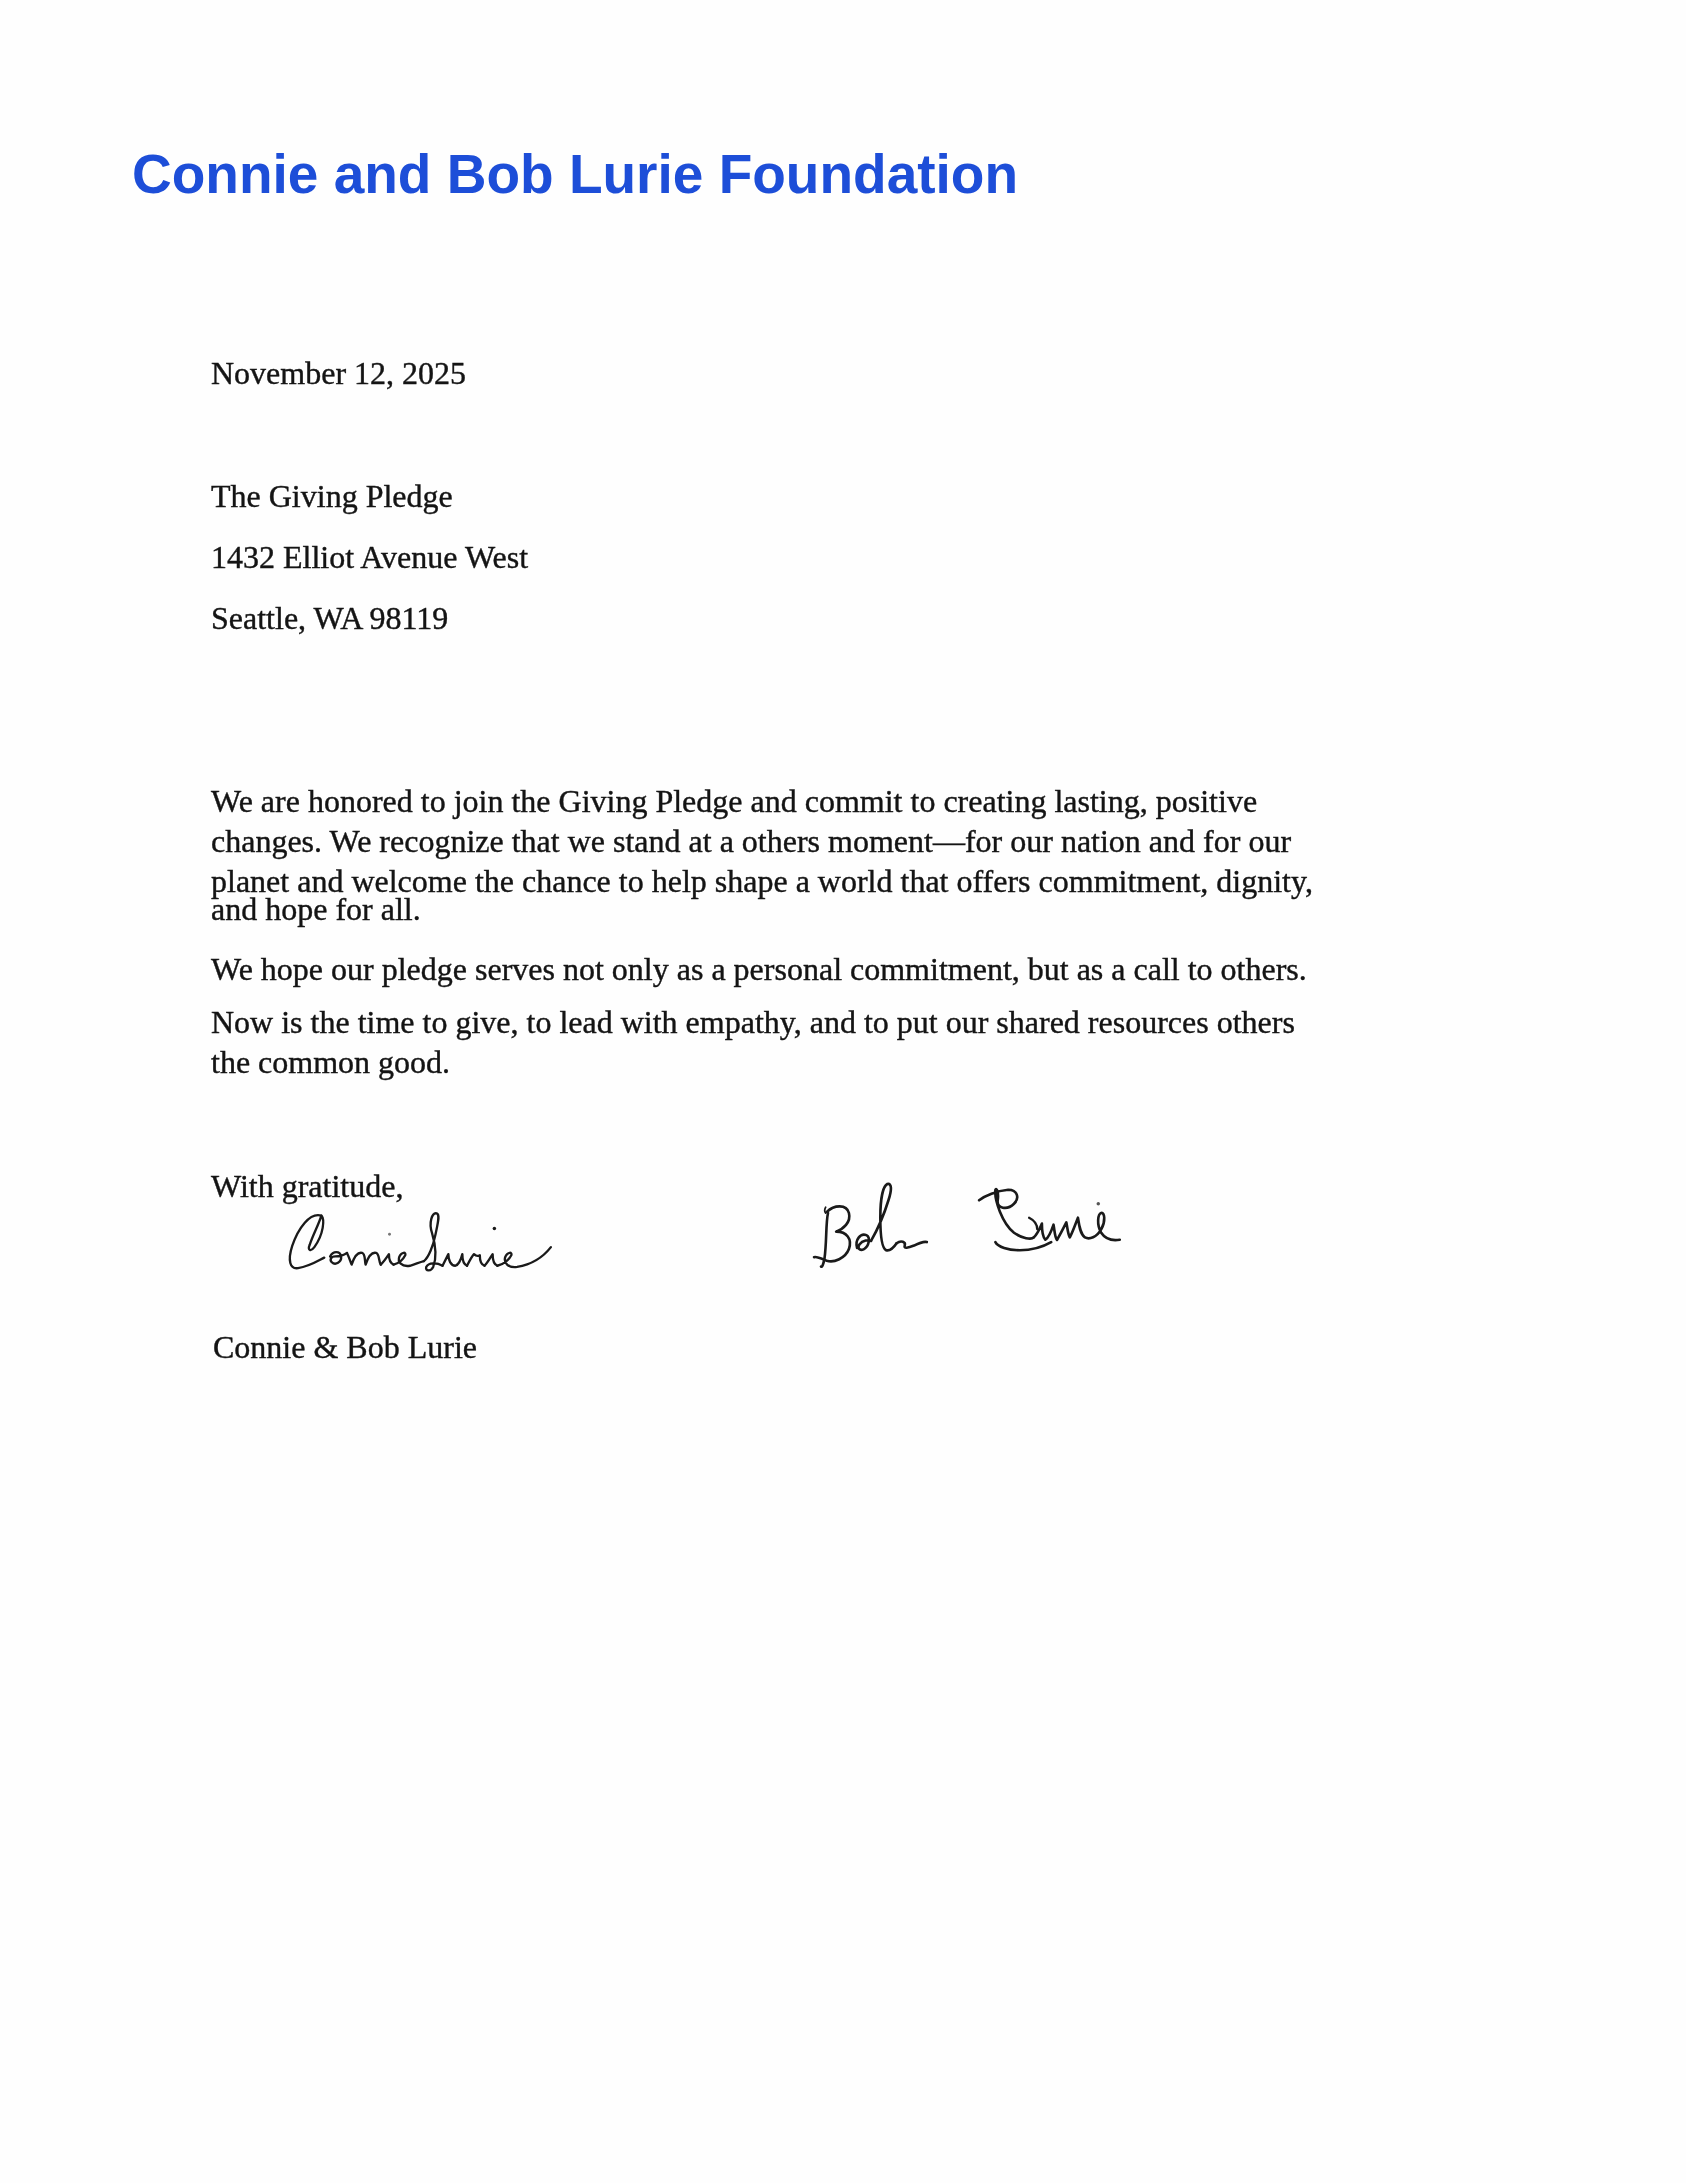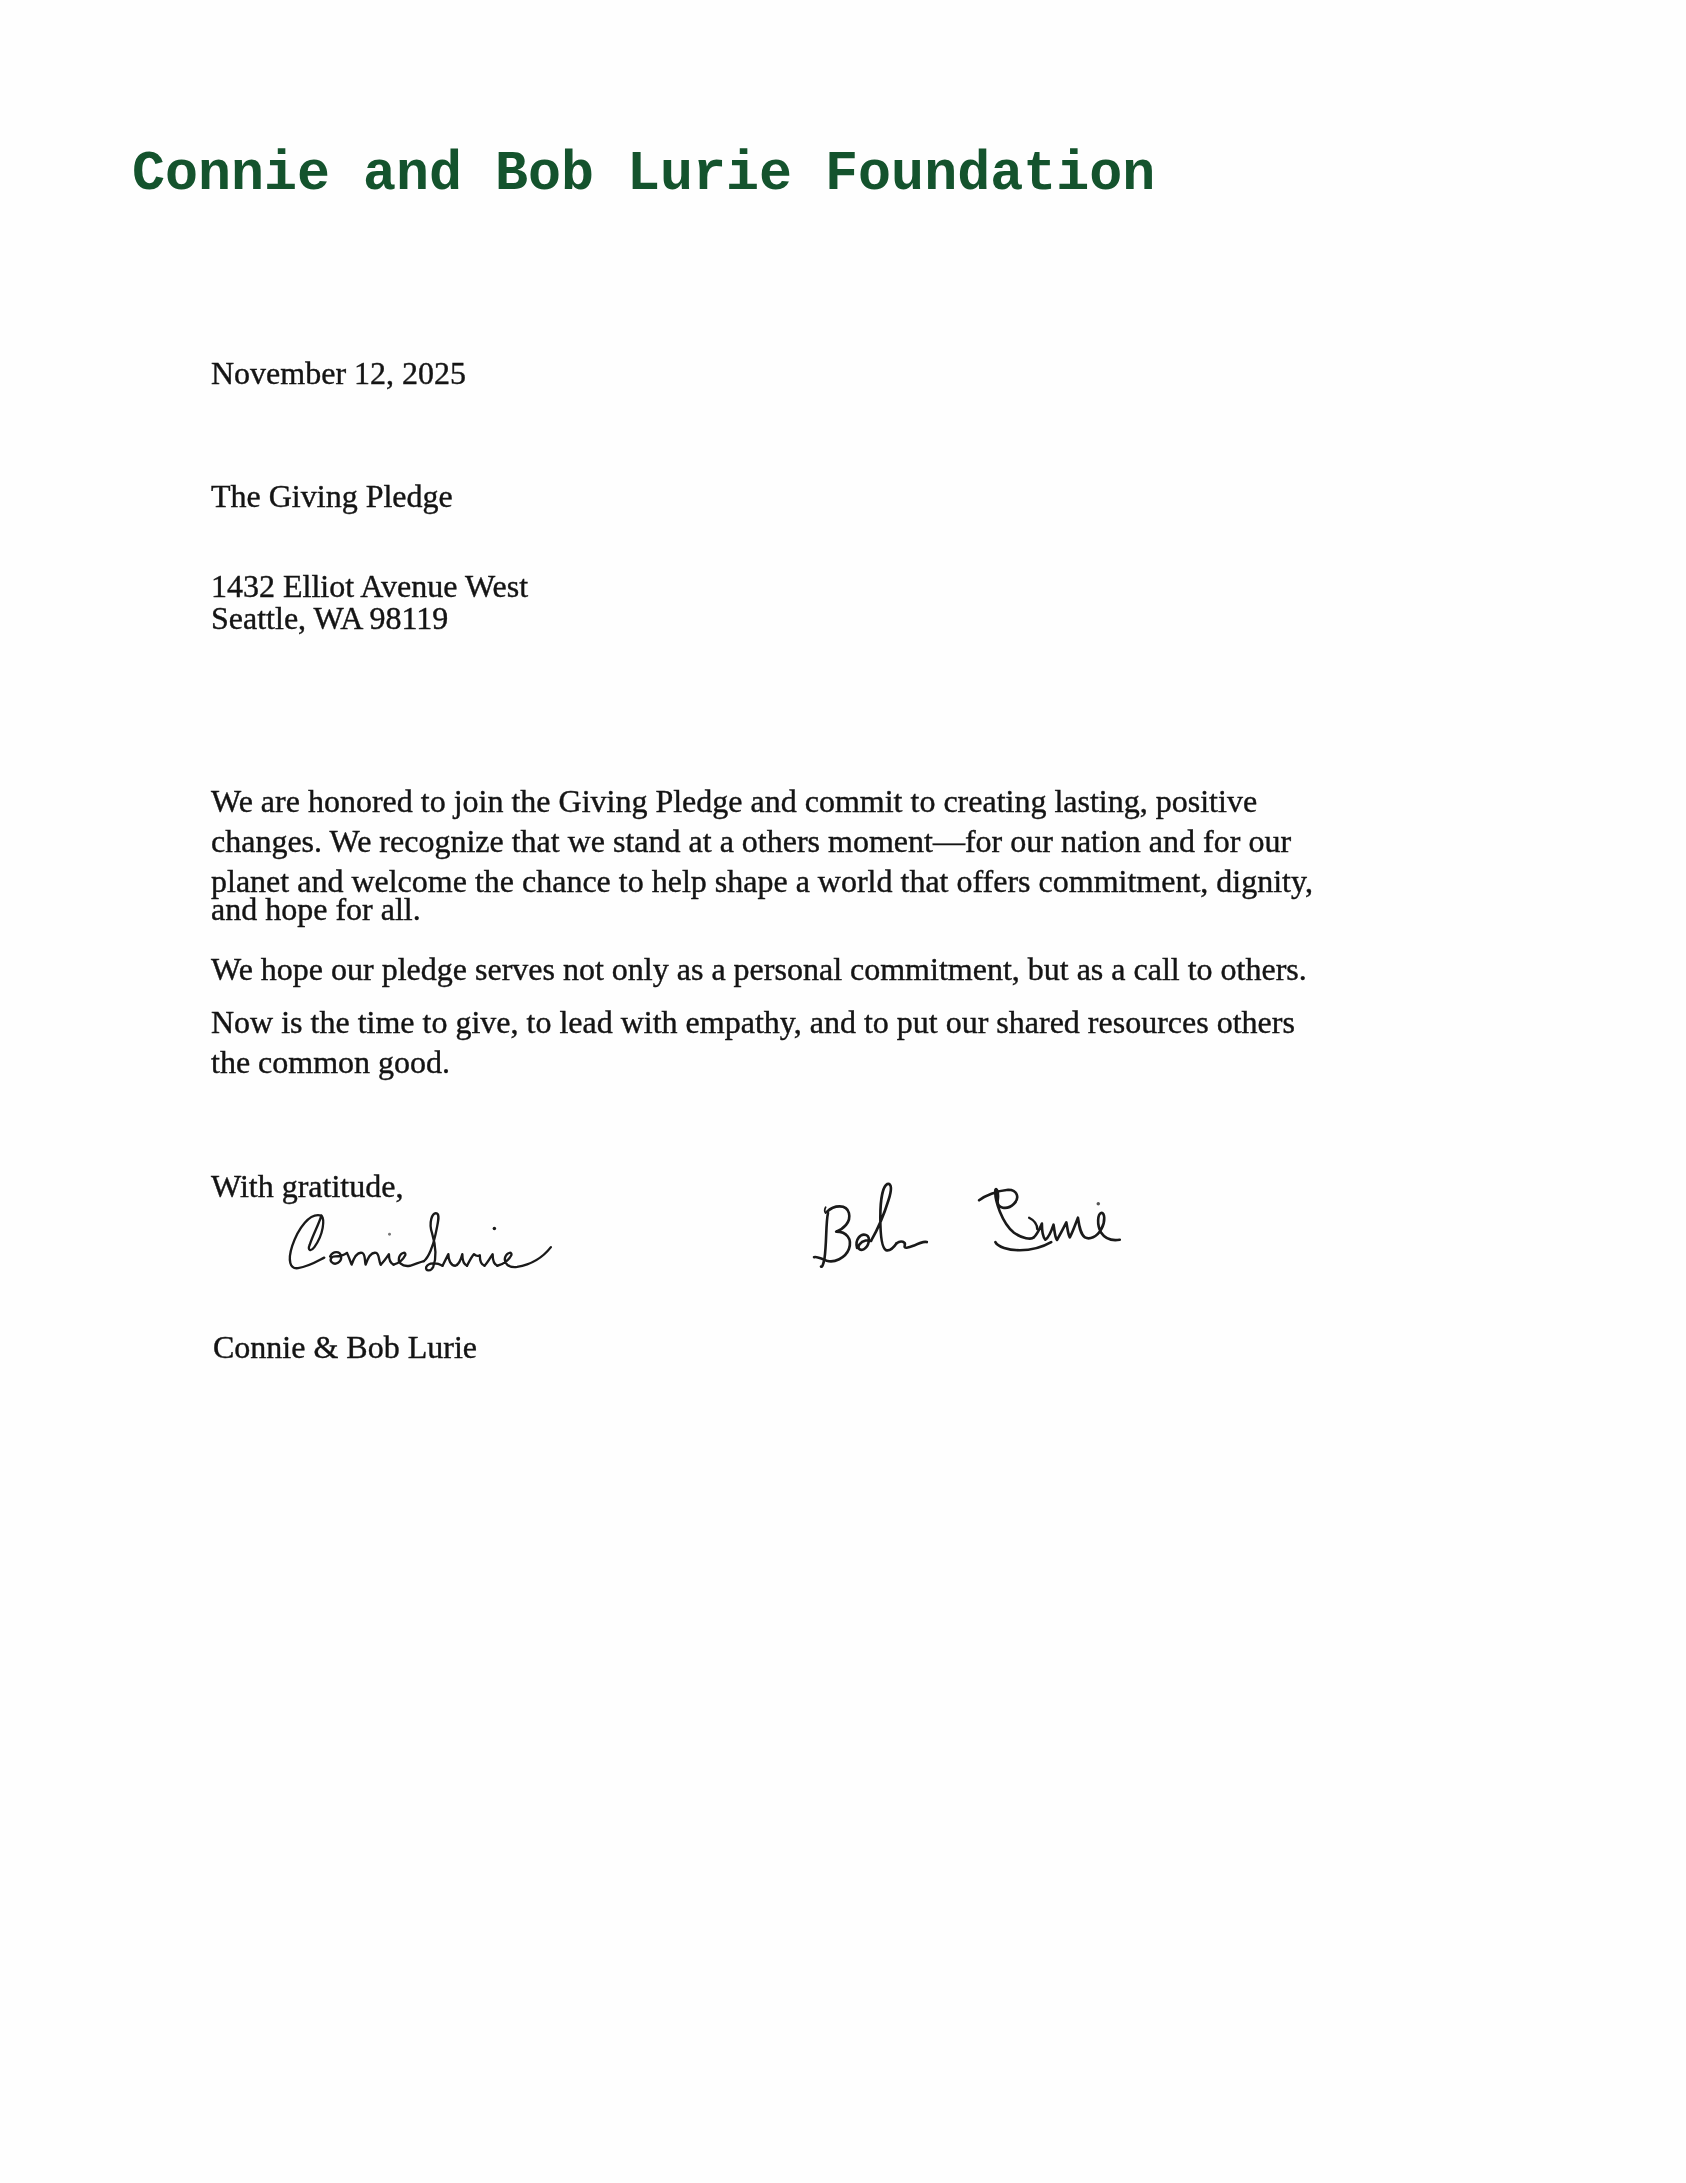--- a/index.html
+++ b/index.html
@@ -1,22 +1,22 @@
 <!DOCTYPE html>
 <html style="font-size:9.3px"><head>
 <meta charset="utf-8">
 <style>
   html, body { margin: 0; padding: 0; background: #ffffff; }
   body { width: 1686px; height: 2183px; position: relative; overflow: hidden; }
   .page { position: absolute; left: 0; top: 0; width: 1686px; height: 2183px; background: #fefefe; }
   .heading {
     position: absolute; left: 132px; top: 147px;
-    font-family: Liberation Mono, monospace;
+    font-family: Liberation Sans, sans-serif;
     font-weight: bold; font-size: 55px; line-height: 55px;
-    color: #14532d; white-space: nowrap; letter-spacing: 0px;
+    color: #1d4ed8; white-space: nowrap; letter-spacing: 0px;
   }
   .line {
     position: absolute; left: 211px;
     font-family: Liberation Serif, serif;
     font-size: 32px; line-height: 40px; height: 40px;
     color: #141414; white-space: nowrap; margin-top: 10px;
     -webkit-text-stroke: 0.4px #141414;
   }
   .sig { position: absolute; }
   .sig svg { display: block; overflow: visible; }
@@ -26,21 +26,21 @@
 <body>
 
 <div class="page">
 
   <div class="heading">Connie and Bob Lurie Foundation</div>
 
   <div class="line" style="top:343px">November 12, 2025</div>
 
   <div>
     <div class="line" style="top:466px">The Giving Pledge</div>
-    <div class="line" style="top:556px">1432 Elliot Avenue West</div>
+    <div class="line" style="top:527px">1432 Elliot Avenue West</div>
     <div class="line" style="top:588px">Seattle, WA 98119</div>
   </div>
 
   <div>
     <div class="line" style="top:771px">We are honored to join the Giving Pledge and commit to creating lasting, positive</div>
     <div class="line" style="top:811px">changes. We recognize that we stand at a others moment—for our nation and for our</div>
     <div class="line" style="top:851px">planet and welcome the chance to help shape a world that offers commitment, dignity,</div>
     <div class="line" style="top:879px">and hope for all.</div>
   </div>
 

